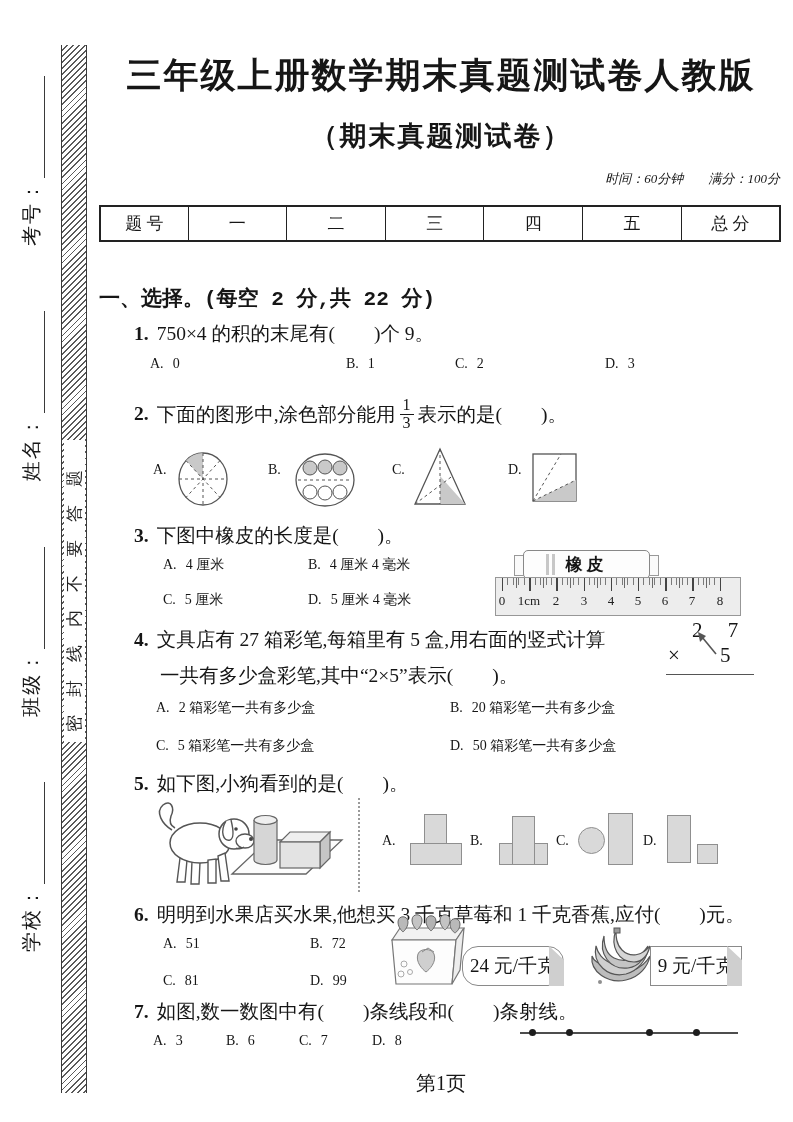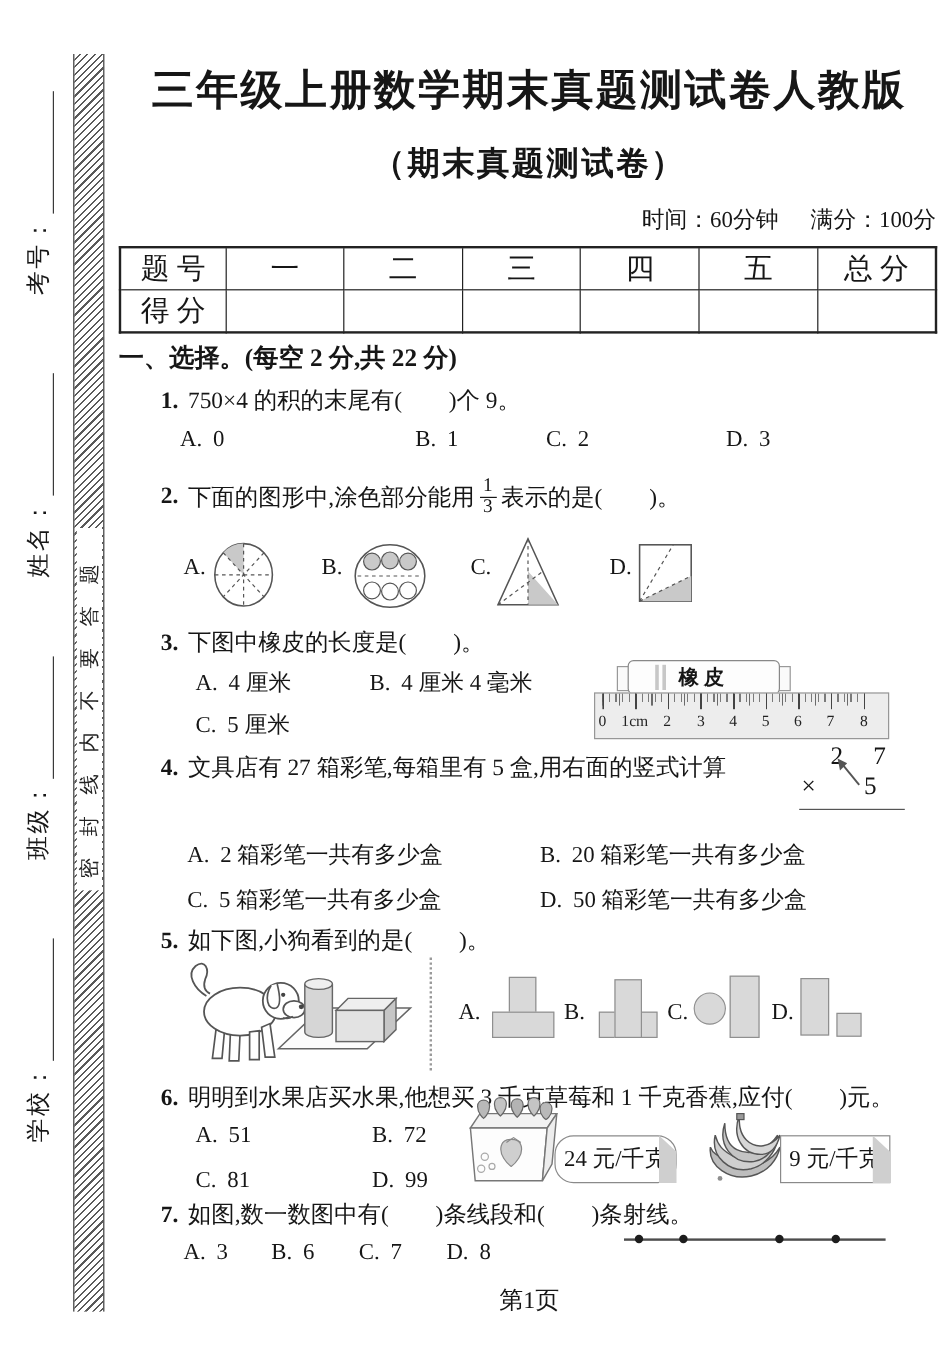--- a/index.html
+++ b/index.html
@@ -19,34 +19,34 @@
     background:repeating-linear-gradient(135deg, transparent 0 3px, #5a5a5a 3px 4.3px);}
   .seal-text-rot{position:absolute;left:64px;top:742px;width:292px;height:21px;
     transform:rotate(-90deg);transform-origin:0 0;background:#fff;
     font-size:17px;letter-spacing:18px;line-height:21px;padding-left:10px;white-space:nowrap;color:#222;}
 
   
   .title{position:absolute;left:100px;top:52px;width:682px;text-align:center;
     font-size:35px;font-weight:bold;letter-spacing:2px;}
   .subtitle{position:absolute;left:100px;top:118px;width:682px;text-align:center;
     font-size:27px;font-weight:bold;letter-spacing:2px;}
-  .info{position:absolute;left:100px;top:170px;width:680px;text-align:right;font-size:19px;}
+  .info{position:absolute;left:100px;top:170px;width:680px;text-align:right;font-size:13px;font-style:italic;}
   .info span{margin-left:22px;}
 
   
   .score-table{position:absolute;left:99px;top:205px;width:682px;border-collapse:collapse;
     border:2px solid #222;table-layout:fixed;}
-  .score-table td{border:1px solid #222;height:31px;text-align:center;font-size:24px;}
-
-  
-  .sec{position:absolute;font-family:Liberation Serif, serif;font-weight:bold;
+  .score-table td{border:1px solid #222;height:31px;text-align:center;font-size:17px;}
+
+  
+  .sec{position:absolute;font-family:Liberation Mono, monospace;font-weight:bold;
     font-size:21px;white-space:nowrap;}
   .q{position:absolute;font-size:19.5px;white-space:nowrap;}
   .qnum{font-weight:bold;margin-right:8px;}
-  .opt{position:absolute;font-size:19px;white-space:nowrap;}
+  .opt{position:absolute;font-size:14px;white-space:nowrap;}
   .opt .ol{margin-right:9px;}
 
   .frac{display:inline-flex;flex-direction:column;align-items:center;margin:0 4px;
     font-size:16px;line-height:1.05;vertical-align:middle;}
   .frac .den{border-top:1.6px solid #161616;padding:0 3px;}
 
   
   .fig{position:absolute;}
 
   
@@ -136,29 +136,20 @@
     <tbody>
         <tr>
       <td>题 号</td>
       <td>一</td>
       <td>二</td>
       <td>三</td>
       <td>四</td>
       <td>五</td>
       <td>总 分</td>
     </tr>
-    <tr>
-      <td>得 分</td>
-      <td></td>
-      <td></td>
-      <td></td>
-      <td></td>
-      <td></td>
-      <td></td>
-    </tr>
   </tbody>
     </table>
 
   <div class="sec" style="left:99px;top:284px;">一、选择。(每空 2 分,共 22 分)</div>
 
   <div class="q" style="left:134px;top:320px;">
     <span class="qnum">1.</span><span>750×4 的积的末尾有(　　)个 9。</span>
   </div>
   <span class="opt" style="left:150px;top:356px;"><span class="ol">A.</span><span>0</span></span>
   <span class="opt" style="left:300px;top:356px;margin-left:46px;"><span class="ol">B.</span><span>1</span></span>
@@ -208,20 +199,21 @@
     <line x1="2" y1="51" x2="30" y2="4" stroke="#555" stroke-dasharray="3,3"></line>
     <line x1="2" y1="51" x2="45" y2="30" stroke="#555" stroke-dasharray="3,3"></line>
   </svg>
 
   <div class="q" style="left:134px;top:522px;">
     <span class="qnum">3.</span><span>下图中橡皮的长度是(　　)。</span>
   </div>
   <span class="opt" style="left:163px;top:556px;"><span class="ol">A.</span><span>4 厘米</span></span>
   <span class="opt" style="left:308px;top:556px;"><span class="ol">B.</span><span>4 厘米 4 毫米</span></span>
   <span class="opt" style="left:163px;top:591px;"><span class="ol">C.</span><span>5 厘米</span></span>
+  <span class="opt" style="left:308px;top:591px;"><span class="ol">D.</span><span>5 厘米 4 毫米</span></span>
 
   <div class="ruler">
     <div class="e-cap" style="left:19px;"></div>
     <div class="e-cap" style="left:151px;"></div>
     <div class="eraser">
       <div class="e-stripe" style="left:22px;"></div>
       <div class="e-stripe" style="left:28px;"></div>
       <span>橡皮</span>
     </div>
     <div class="ruler-body">
@@ -236,20 +228,23 @@
       <span class="rnum" style="left:128px;">5</span>
       <span class="rnum" style="left:155px;">6</span>
       <span class="rnum" style="left:182px;">7</span>
       <span class="rnum" style="left:210px;">8</span>
     </div>
   </div>
 
   <div class="q" style="left:134px;top:626px;">
     <span class="qnum">4.</span><span>文具店有 27 箱彩笔,每箱里有 5 盒,用右面的竖式计算</span>
   </div>
+  <div class="q" style="left:160px;top:662px;">
+    <span>一共有多少盒彩笔,其中“2×5”表示(　　)。</span>
+  </div>
   <div class="vcalc">
     <span class="vc-top">2 7</span>
     <span class="vc-sign">×</span>
     <span class="vc-bot">5</span>
     <svg style="position:absolute;left:28px;top:12px;" width="28" height="28" viewBox="0 0 28 28">
       <line x1="22" y1="24" x2="8" y2="7" stroke="#555" stroke-width="1.6"></line>
       <polygon points="4,2 12,6 6,12" fill="#555"></polygon>
     </svg>
     <div class="vc-line"></div>
   </div>

